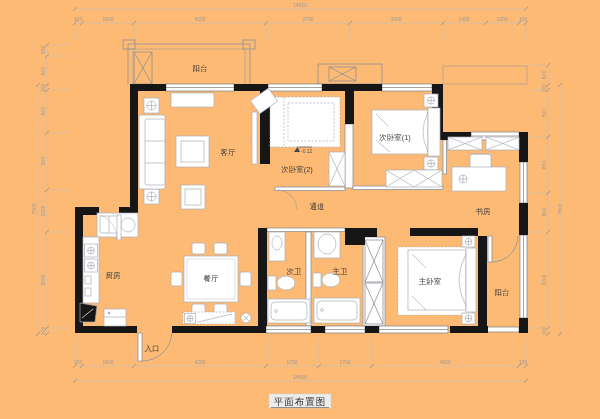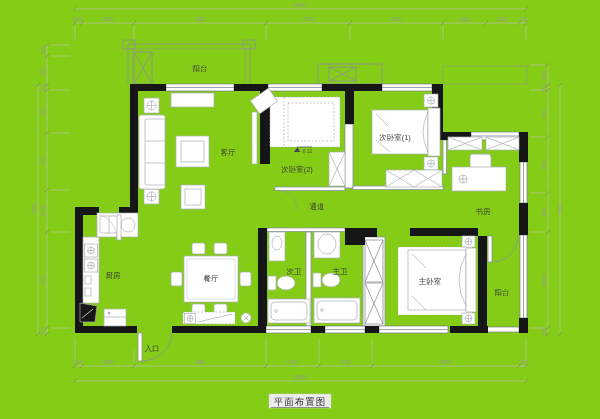--- a/index.html
+++ b/index.html
@@ -1,16 +1,16 @@
 <!DOCTYPE html>
 <html><head>
 <meta charset="utf-8">
 <style>
   html,body{margin:0;padding:0;background:#ffffff;}
-  .stage{position:relative;width:600px;height:419px;background:#84cc16;overflow:hidden;
+  .stage{position:relative;width:600px;height:419px;background:#fdba74;overflow:hidden;
          font-family:"Liberation Sans",sans-serif;}
   svg{position:absolute;left:0;top:0;}
   svg text{font-family:"Liberation Sans",sans-serif;}
   .dimtxt{font-size:5px;fill:#9a9a9a;}
   .roomtxt{font-size:7.5px;fill:#3a3a3a;}
   .smalltxt{font-size:5px;fill:#555;}
   .titletxt{font-size:9.5px;fill:#2b2b2b;letter-spacing:1px;}
 </style>
 </head>
 <body>

